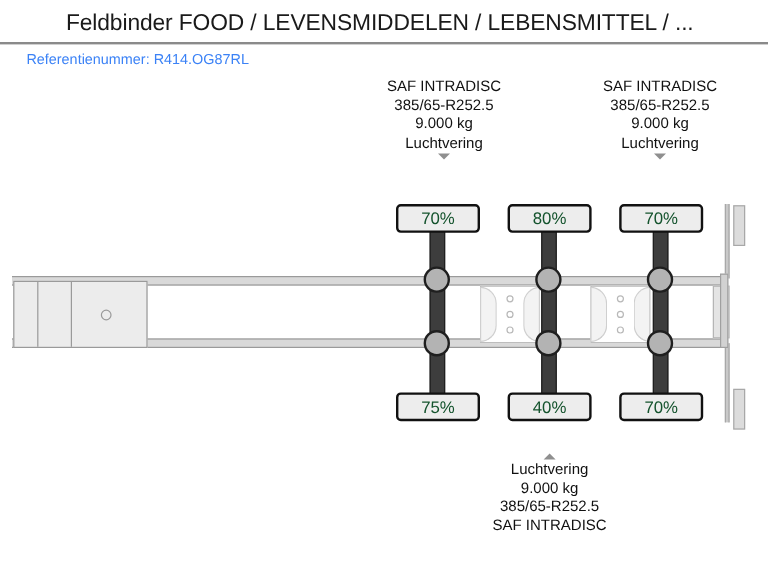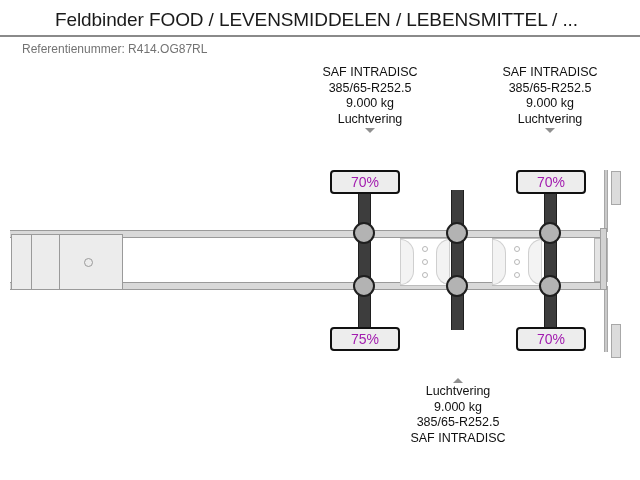--- a/index.html
+++ b/index.html
@@ -36,21 +36,21 @@
     height: 2px;
     background: #8a8a8a;
   }
   #reference-line {
     position: absolute;
     left: 22px;
     top: 41px;
     font-size: 12px;
     line-height: 16px;
     white-space: nowrap;
-    color: #737373;
+    color: #3b82f6;
   }
 
   
   #diagram {
     position: absolute;
     left: 0;
     top: 60px;
     width: 600px;
     height: 420px;
   }
@@ -143,21 +143,21 @@
     position: absolute;
     width: 70px;
     height: 24px;
     background: #ededed;
     border: 2px solid #111111;
     border-radius: 4px;
     box-sizing: border-box;
     font-size: 14px;
     line-height: 20px;
     text-align: center;
-    color: #a21caf;
+    color: #14532d;
   }
 
   
   .susp {
     position: absolute;
     width: 50px;
     height: 48px;
     border: 1px solid #bdbdbd;
     box-sizing: border-box;
     background: #ffffff;
@@ -298,23 +298,25 @@
   <div class="hub" style="left:539px; top:215px;"></div>
 
   <div id="rear-stem-top" class="rear-stem"></div>
   <div id="rear-stem-bottom" class="rear-stem"></div>
   <div id="rear-flap-top" class="rear-flap"></div>
   <div id="rear-flap-bottom" class="rear-flap"></div>
   <div id="rear-body"></div>
   <div id="rear-post"></div>
 
   <div class="pct-box" style="left:330px; top:110px;">70%</div>
+  <div class="pct-box" style="left:423px; top:110px;">80%</div>
   <div class="pct-box" style="left:516px; top:110px;">70%</div>
 
   <div class="pct-box" style="left:330px; top:267px;">75%</div>
+  <div class="pct-box" style="left:423px; top:267px;">40%</div>
   <div class="pct-box" style="left:516px; top:267px;">70%</div>
 
   <div class="axle-note" style="left:378px; top:318px; width:160px;">
     <span class="tri tri-up"></span>
     <span class="line">Luchtvering</span>
     <span class="line">9.000 kg</span>
     <span class="line">385/65-R252.5</span>
     <span class="line">SAF INTRADISC</span>
   </div>
 

